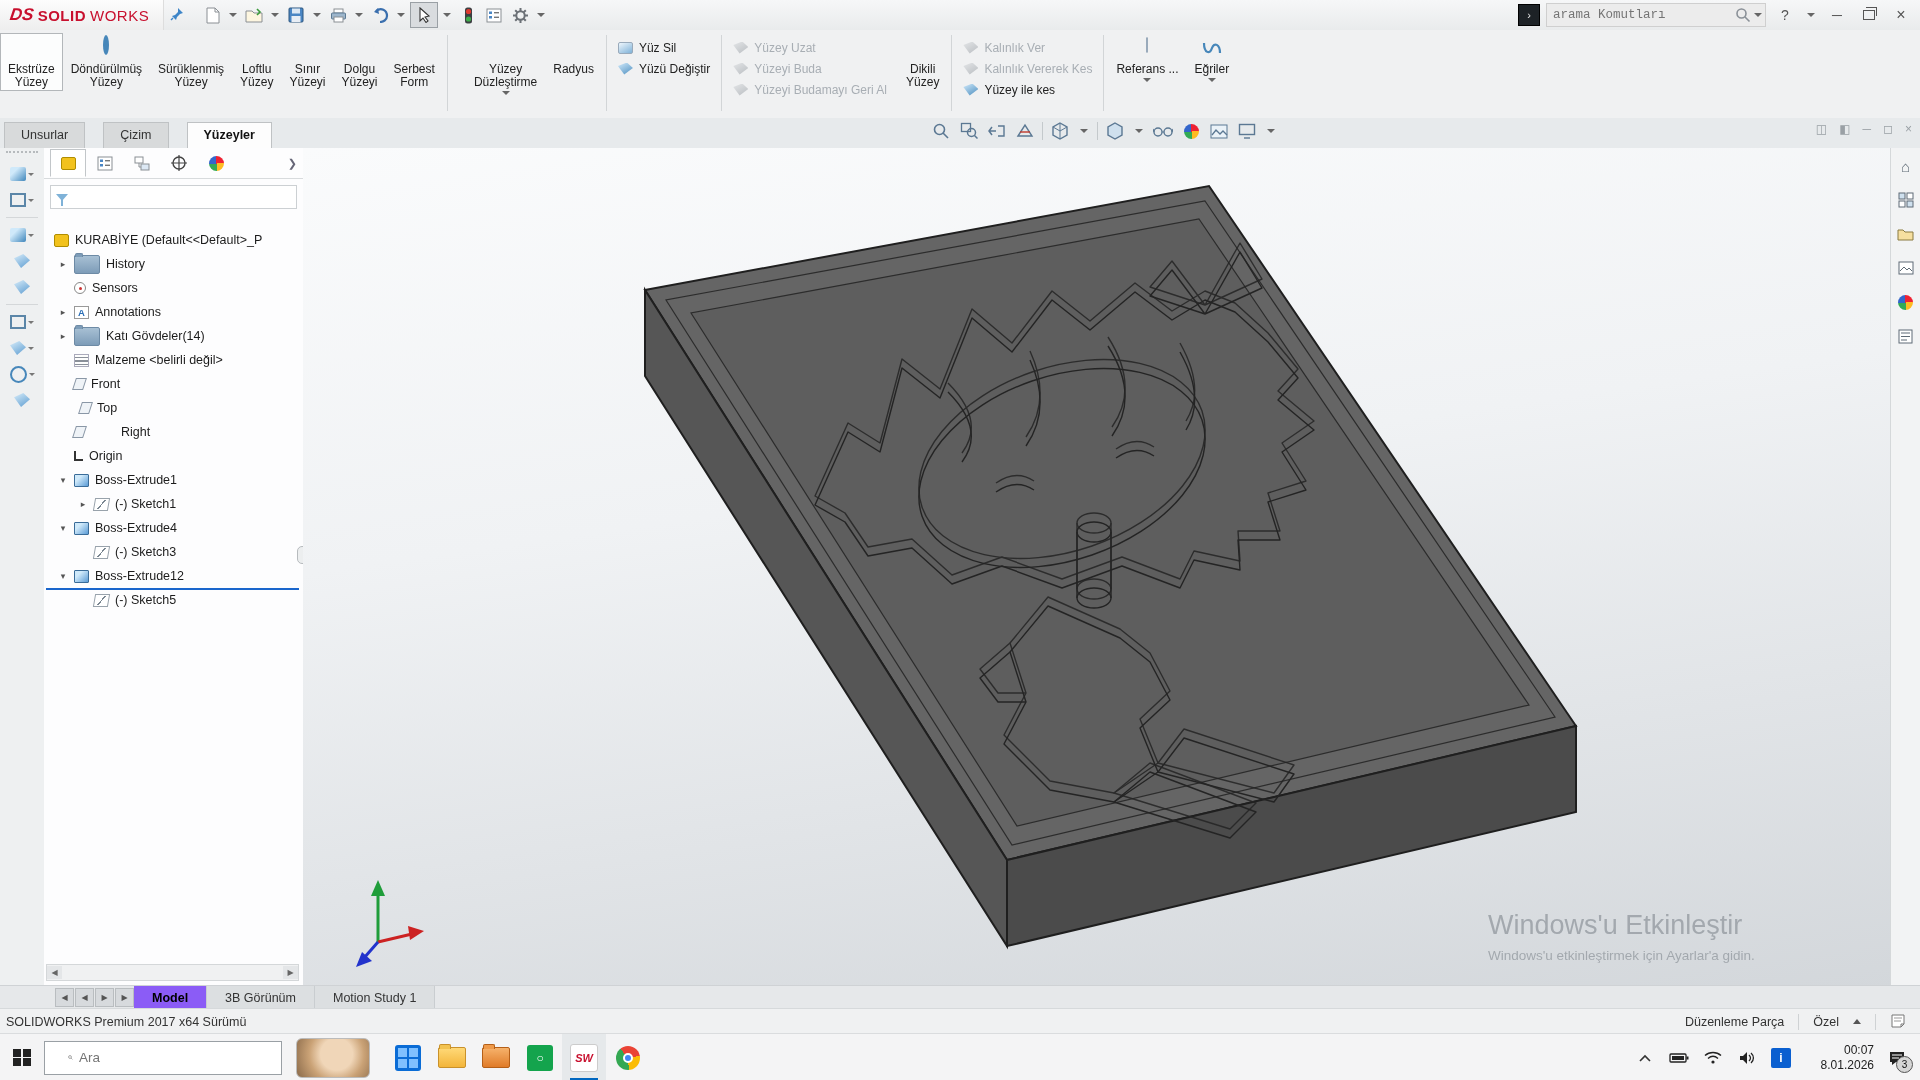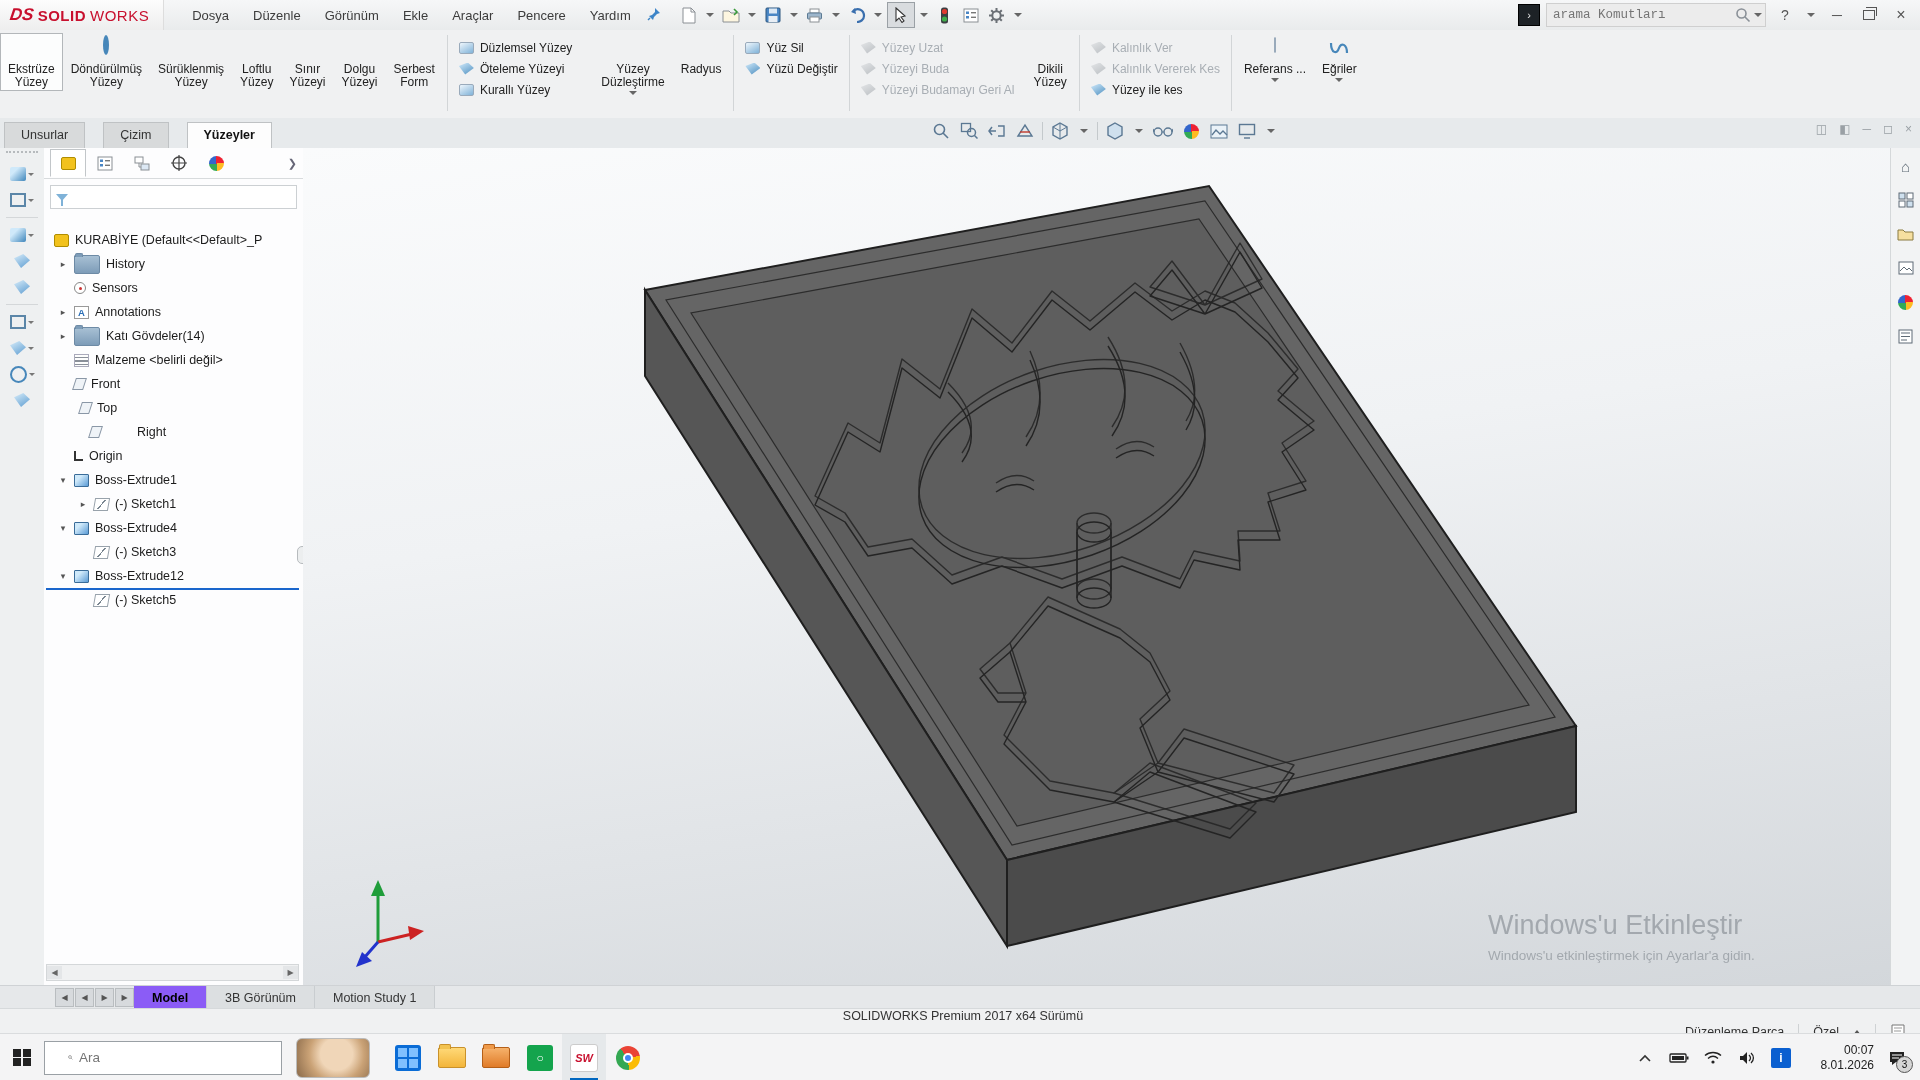--- a/index.html
+++ b/index.html
@@ -128,21 +128,21 @@
 
   
   .doctabs{left:0;top:985px;width:1920px;height:23px;background:#e6e8ea;border-top:1px solid #cfd2d5;display:flex;align-items:stretch;font-size:12.5px;color:#333;}
   .navgrp{display:flex;align-items:center;margin-left:55px;gap:1px;}
   .navb{width:17px;height:17px;background:#d7dadd;border:1px solid #b9bdc0;display:flex;align-items:center;justify-content:center;font-size:8px;color:#555;}
   .dtab{display:flex;align-items:center;padding:0 18px;border-right:1px solid #c9cdd0;background:#dcdfe1;}
   .dtab.active{background:#8b5cf6;font-weight:bold;color:#000;}
 
   
   .statusbar{left:0;top:1008px;width:1920px;height:25px;background:#f0f1f2;border-top:1px solid #d6d9db;
-             display:flex;align-items:center;font-size:12.5px;color:#333;flex-direction:column;}
+             display:flex;align-items:center;font-size:12.5px;color:#333;}
   .statleft{padding-left:6px;}
   .statright{margin-left:auto;display:flex;align-items:center;gap:14px;padding-right:14px;}
   .ssep{width:1px;height:16px;background:#cfd2d4;}
   .upcaret{width:0;height:0;border-left:4px solid transparent;border-right:4px solid transparent;border-bottom:5px solid #555;}
 
   
   .taskbar{left:0;top:1033px;width:1920px;height:47px;background:#f4f4f5;border-top:1px solid #dadcde;
            display:flex;align-items:center;}
   .startbtn{width:44px;height:47px;display:flex;align-items:center;justify-content:center;}
   .wingrid{display:grid;grid-template-columns:8px 8px;grid-template-rows:8px 8px;gap:1.5px;}
@@ -178,29 +178,20 @@
 <body>
 
 <div id="app">
 
   <div class="abs titlebar">
     <div class="logo">
       <span class="dslogo">DS</span>
       <span class="brandb">SOLID</span>
         <span class="brandl">WORKS</span>
     </div>
-    <div class="menu">
-      <span>Dosya</span>
-      <span>Düzenle</span>
-      <span>Görünüm</span>
-      <span>Ekle</span>
-      <span>Araçlar</span>
-      <span>Pencere</span>
-      <span>Yardım</span>
-    </div>
     <span class="pin">
       <svg width="14" height="14" viewBox="0 0 14 14">
           <path d="M8 1l5 5-3 1-3 3-1 3-4-4 3-1 3-3z" fill="#3d85c8"></path>
           <path d="M3 11l-2 2" stroke="#3d85c8" stroke-width="1.5"></path>
         </svg>
     </span>
     <div class="qtb">
       <span class="qt">
           <svg width="15" height="17" viewBox="0 0 15 17">
             <path d="M2 1h8l4 4v11H2z" fill="#fff" stroke="#8a8f94"></path>
@@ -322,34 +313,20 @@
       <span class="ric"><span class="bic r3"></span></span>
       <span>Dolgu
 Yüzeyi</span>
     </div>
     <div class="rbtn">
       <span class="ric"><span class="bic round"></span></span>
       <span>Serbest
 Form</span>
     </div>
     <div class="vsep"></div>
-    <div class="stack">
-      <div class="srow">
-          <span class="sic box"></span>
-          <span>Düzlemsel Yüzey</span>
-        </div>
-      <div class="srow">
-          <span class="sic"></span>
-          <span>Öteleme Yüzeyi</span>
-        </div>
-      <div class="srow">
-          <span class="sic box"></span>
-          <span>Kurallı Yüzey</span>
-        </div>
-    </div>
     <div class="rbtn" style="margin-left:14px;">
       <span class="ric"><span class="bic r4"></span></span>
       <span>Yüzey
 Düzleştirme</span>
       <span class="caret rcaret"></span>
     </div>
     <div class="rbtn">
       <span class="ric"><span class="bic round"></span></span>
       <span>Radyus</span>
     </div>
@@ -597,21 +574,21 @@
         <span>Malzeme &lt;belirli değil&gt;</span>
       </div>
       <div class="trow" style="padding-left:30px;">
         <span class="ti plane"></span>
         <span>Front</span>
       </div>
       <div class="trow" style="padding-left:36px;">
         <span class="ti plane"></span>
         <span>Top</span>
       </div>
-      <div class="trow" style="padding-left:46px;gap:36px;">
+      <div class="trow" style="padding-left:30px;gap:36px;">
         <span class="ti plane"></span>
         <span>Right</span>
       </div>
       <div class="trow" style="padding-left:30px;">
         <span class="ti origin"></span>
         <span>Origin</span>
       </div>
       <div class="trow" style="padding-left:14px;">
         <span class="tar">▾</span>
         <span class="ti boss"></span>

